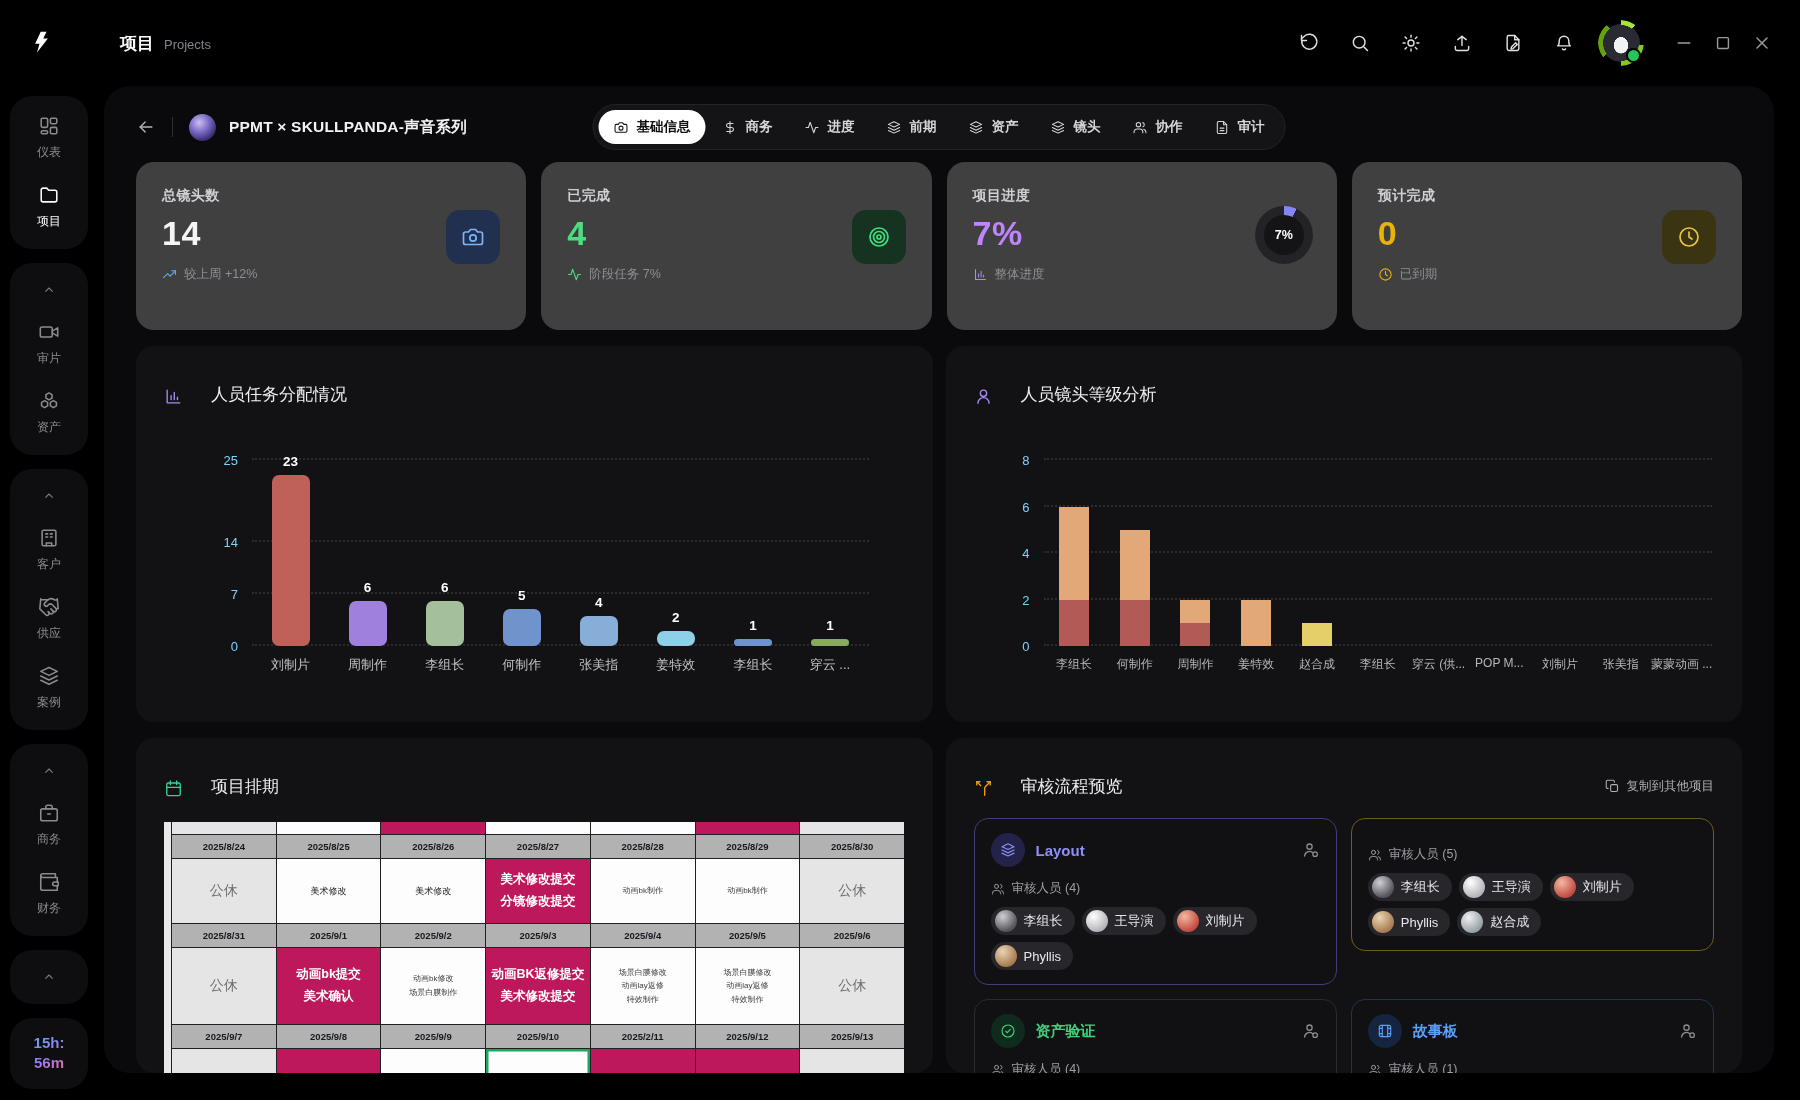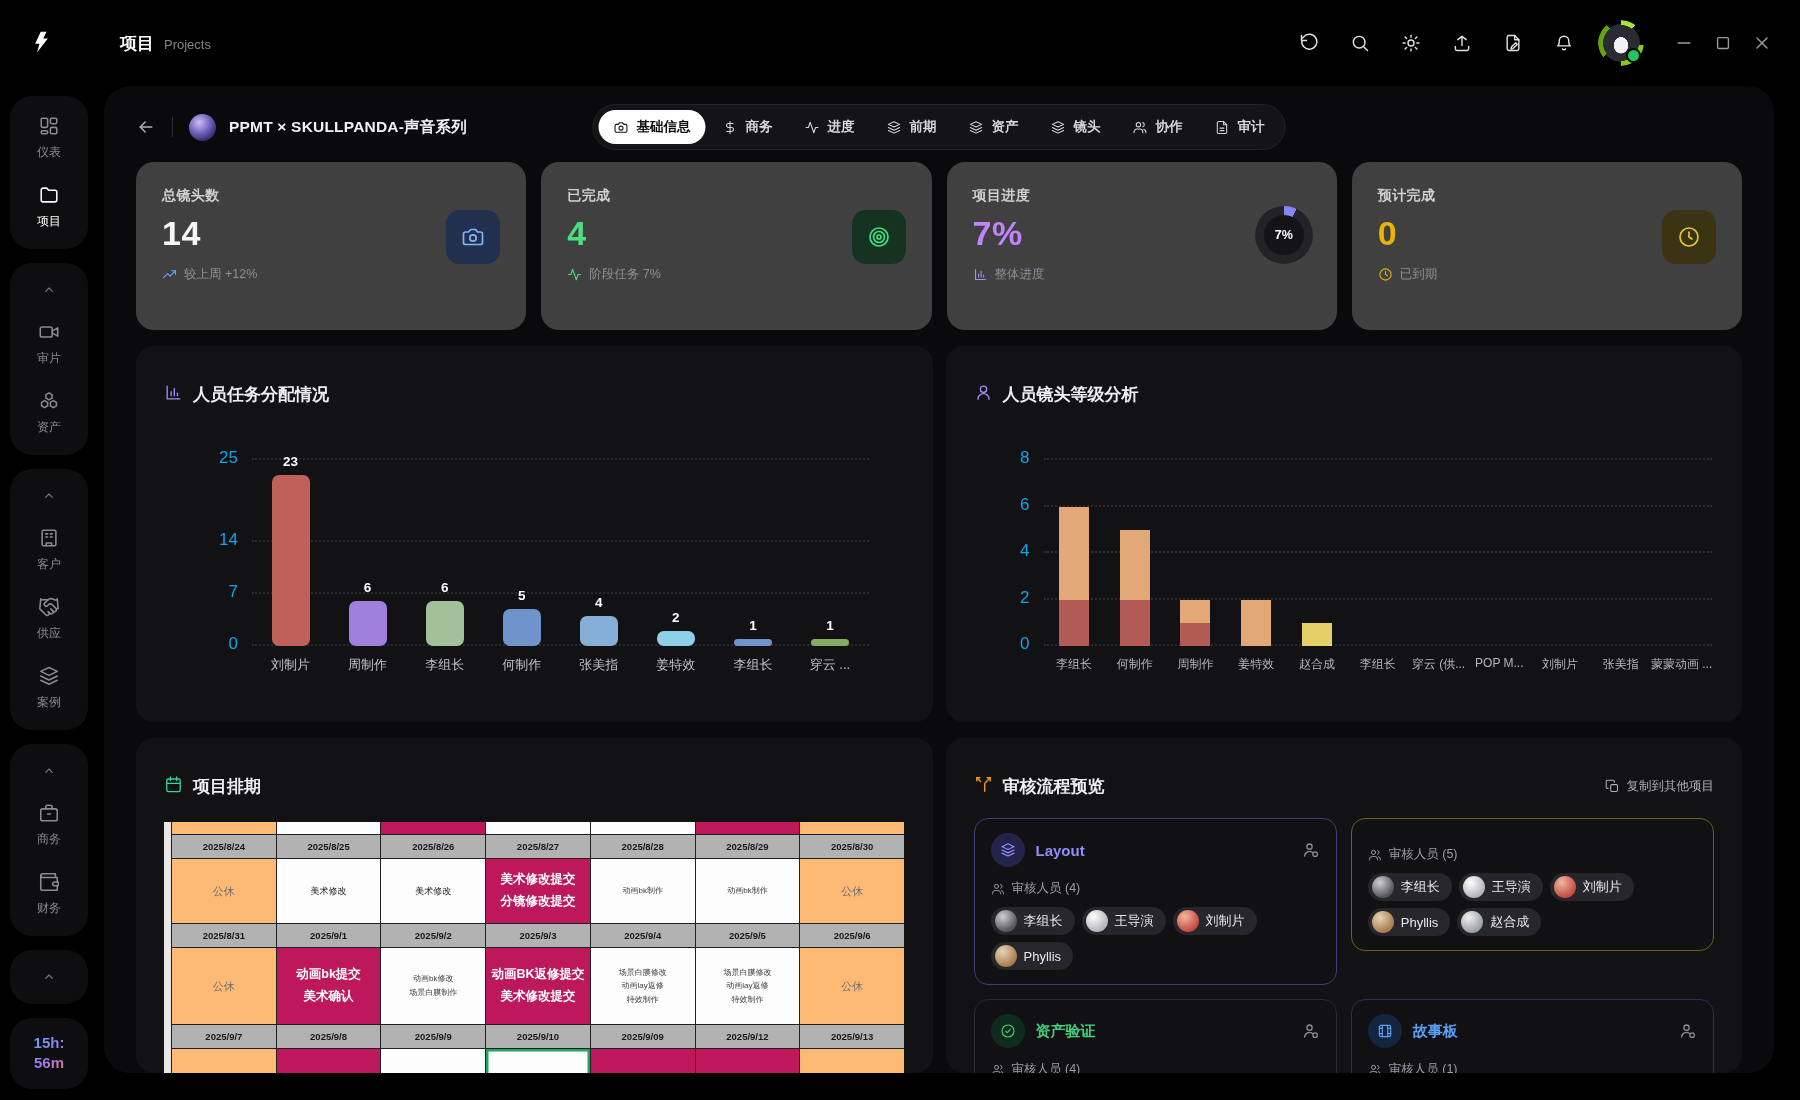--- a/index.html
+++ b/index.html
@@ -70,43 +70,43 @@
   .stat .foot .ic svg{width:15px;height:15px}
   .tile{position:absolute;right:26px;top:48px;width:54px;height:54px;border-radius:14px;display:grid;place-items:center}
   .tile svg{width:24px;height:24px}
   .donut{position:absolute;right:24px;top:44px;width:58px;height:58px;border-radius:50%;display:grid;place-items:center}
   .donut-hole{width:40px;height:40px;border-radius:50%;background:#141417;display:grid;place-items:center;
     font-size:12.5px;font-weight:800;color:#fff}
 
   
   .charts{display:grid;grid-template-columns:1fr 1fr;gap:13px;margin-top:16px;flex:0 0 376px}
   .panel{background:#121214;border-radius:18px;padding:24px 28px;position:relative;overflow:hidden}
-  .panel-title{display:flex;align-items:flex-start;gap:10px;margin-top:13px;font-size:17px;font-weight:700;color:#efeff2}
+  .panel-title{display:flex;align-items:flex-end;gap:28px;margin-top:13px;font-size:17px;font-weight:400;color:#efeff2}
   .panel-title .ic svg{width:19px;height:19px}
   .plot{position:relative;height:186px}
   .plot-left{margin:54px 36px 0 88px}
   .plot-right{margin:54px 2px 0 70px}
   .gline{position:absolute;left:0;right:0;border-top:2px dotted #2b2b31}
-  .tick{position:absolute;right:calc(100% + 14px);color:#0ea5e9;font-size:17px}
+  .tick{position:absolute;right:calc(100% + 14px);color:#7dd3fc;font-size:13px}
   .bar{position:absolute;bottom:0;transform:translateX(-50%)}
   .bar-val{position:absolute;transform:translateX(-50%);color:#fff;font-size:13.5px;font-weight:800}
   .x-lb{position:absolute;top:calc(100% + 10px);transform:translateX(-50%);color:#c2c2c7;font-size:13px;white-space:nowrap}
   .plot-right .x-lb{font-size:12px;color:#b6b6bb}
   .seg{position:absolute;transform:translateX(-50%)}
 
   
   .bottom{display:grid;grid-template-columns:1fr 1fr;gap:13px;margin-top:16px;flex:1 1 auto;min-height:0}
 
   
   .sched{margin-top:24px;display:grid;grid-template-columns:7px repeat(7,1fr);gap:1px;background:#202024;width:740px;
     grid-template-rows:12px 23px 64px 23px 76px 23px 96px}
   .sliver{grid-column:1;grid-row:1/8;background:#e8e8e8}
   .sc{display:flex;align-items:center;justify-content:center;text-align:center;white-space:pre-line;overflow:hidden}
   .c-date{background:#b2b2b2;color:#17191e;font-size:9.5px;font-weight:700}
-  .c-off{background:#fdba74;color:#6e6e6e;font-size:11px}
+  .c-off{background:#e5e5e5;color:#6e6e6e;font-size:14px}
   .c-light{background:#fdfdfd;color:#202226;font-size:9px;line-height:1.8}
   .c-sm{background:#fdfdfd;color:#3c3c40;font-size:8px;line-height:1.7}
   .c-dark{background:#be185d;color:#fff;font-size:12.5px;font-weight:700;line-height:1.75}
   .c-sel{background:#fdfdfd;box-shadow:inset 0 0 0 2.5px #21a55e}
 
   
   .rv-titlerow{display:flex;align-items:center;justify-content:space-between;margin-top:13px}
   .rv-copy{display:flex;align-items:center;gap:7px;color:#b0b0b6;font-size:12.5px;cursor:pointer;background:none;border:0}
   .rv-copy svg{width:15px;height:15px}
   .rv-grid{display:grid;grid-template-columns:1fr 1fr;gap:14px;margin-top:20px;align-items:start}
@@ -638,21 +638,21 @@
 动画lay返修
 特效制作</div>
             <div class="sc c-sm">场景白膜修改
 动画lay返修
 特效制作</div>
             <div class="sc c-off">公休</div>
             <div class="sc c-date">2025/9/7</div>
             <div class="sc c-date">2025/9/8</div>
             <div class="sc c-date">2025/9/9</div>
             <div class="sc c-date">2025/9/10</div>
-            <div class="sc c-date">2025/9/09</div>
+            <div class="sc c-date">2025/2/11</div>
             <div class="sc c-date">2025/9/12</div>
             <div class="sc c-date">2025/9/13</div>
             <div class="sc c-off"></div>
             <div class="sc c-dark">动画lay提交</div>
             <div class="sc c-light"></div>
             <div class="sc c-sel"></div>
             <div class="sc c-dark">动画lay修改提交</div>
             <div class="sc c-dark">定调单帧提交</div>
             <div class="sc c-off"></div>
           </div>

